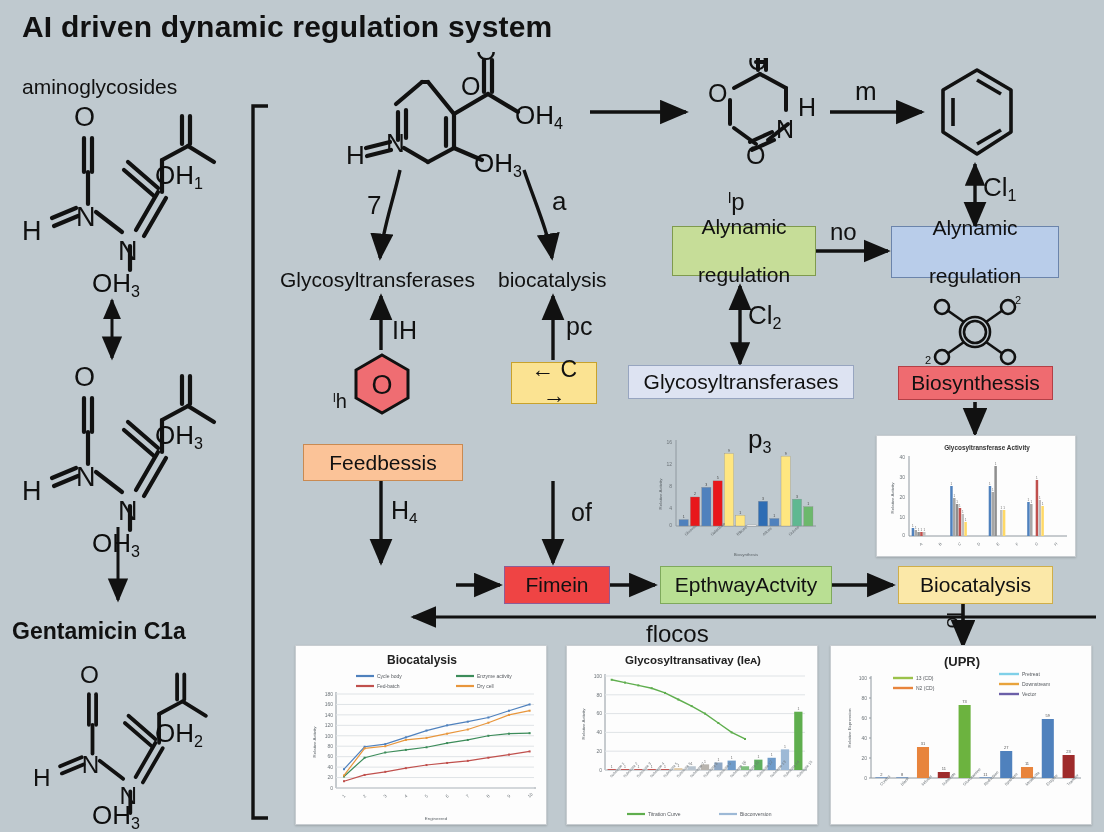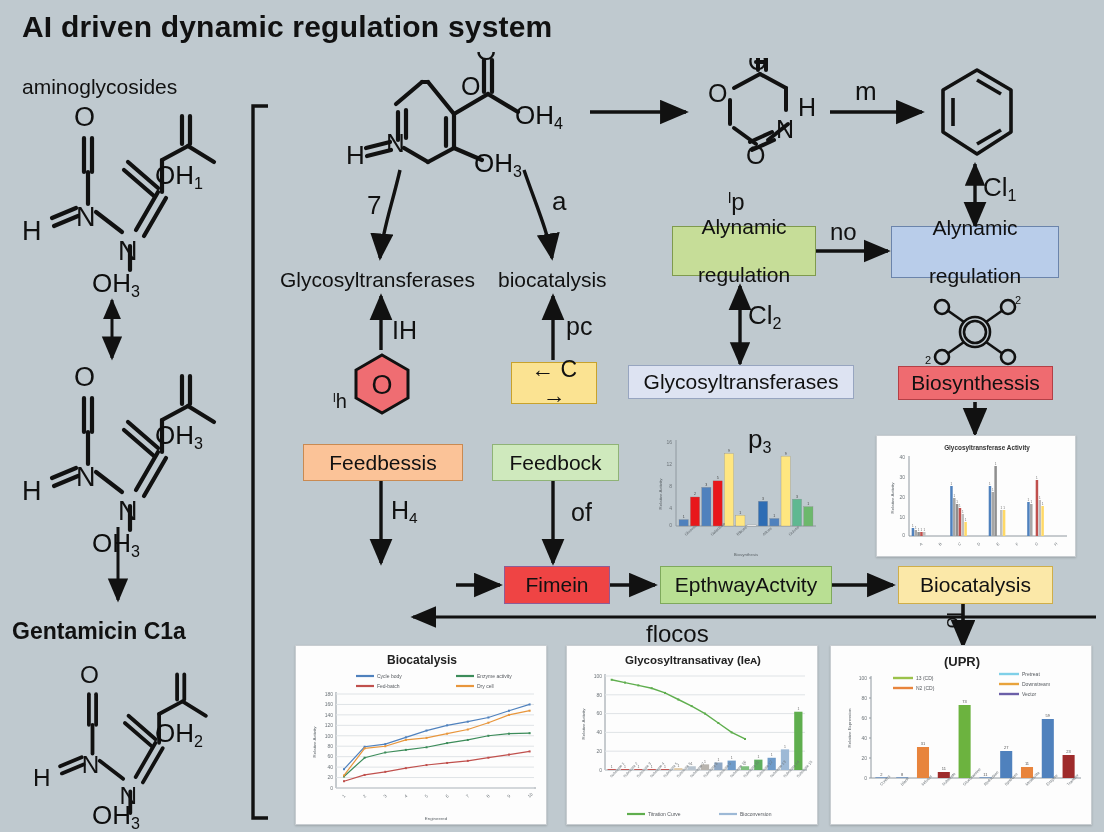--- a/index.html
+++ b/index.html
@@ -339,21 +339,20 @@
 
   <svg class="abs" style="left:351px;top:352px;" width="62" height="64" viewBox="0 0 62 64">
     <polygon class="hexcap" points="31,3 57,18 57,46 31,61 5,46 5,18"></polygon>
     <text x="31" y="42" text-anchor="middle" font-size="27" fill="#111" font-family="Liberation Sans, sans-serif">O</text>
   </svg>
 
   <div class="abs nbox" style="left:511px;top:362px;width:86px;height:42px;background:#fbe392;border-color:#c8a22c;font-size:23px;">← C →</div>
 
   <div class="abs nbox" style="left:303px;top:444px;width:160px;height:37px;background:#fbc398;border-color:#c98a52;">Feedbessis</div>
 
-  <div class="abs nbox" style="left:492px;top:444px;width:127px;height:37px;background:#cfe9bd;border-color:#8fb377;">Feedbock</div>
 
 
   <div class="abs nbox" style="left:504px;top:566px;width:106px;height:38px;background:#ef4444;border-color:#8d5c97;">Fimein</div>
 
   <div class="abs nbox" style="left:660px;top:566px;width:172px;height:38px;background:#b9df93;border-color:#7fa95c;">EpthwayActvity</div>
 
   <div class="abs nbox" style="left:898px;top:566px;width:155px;height:38px;background:#fbe8a8;border-color:#cfae4a;">Biocatalysis</div>
 
   <div class="chartcard bare" style="left:650px;top:432px;width:172px;height:128px;">
     <svg width="172" height="128" viewBox="0 0 172 128">

